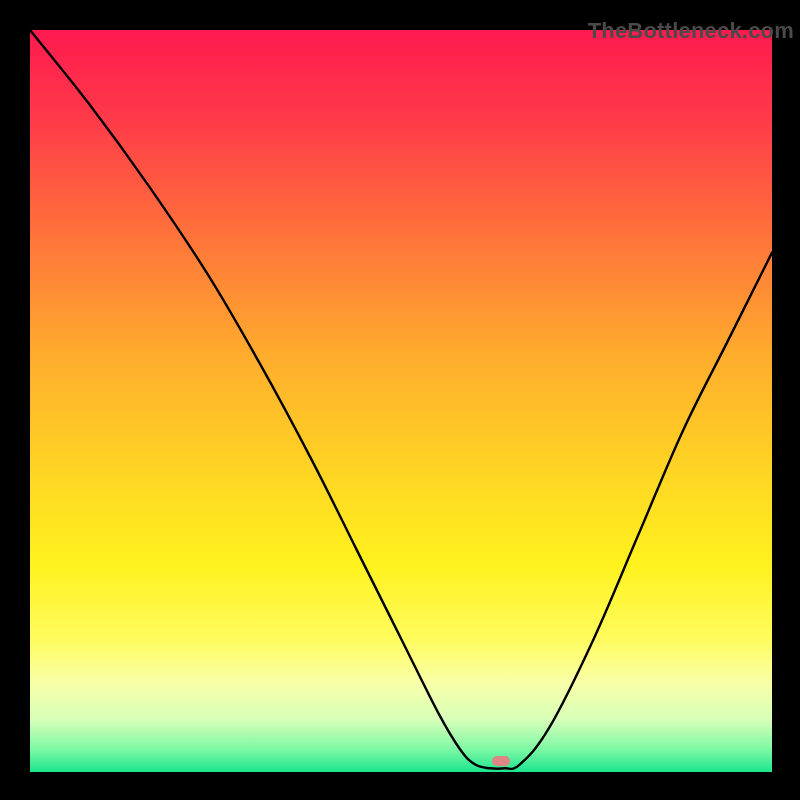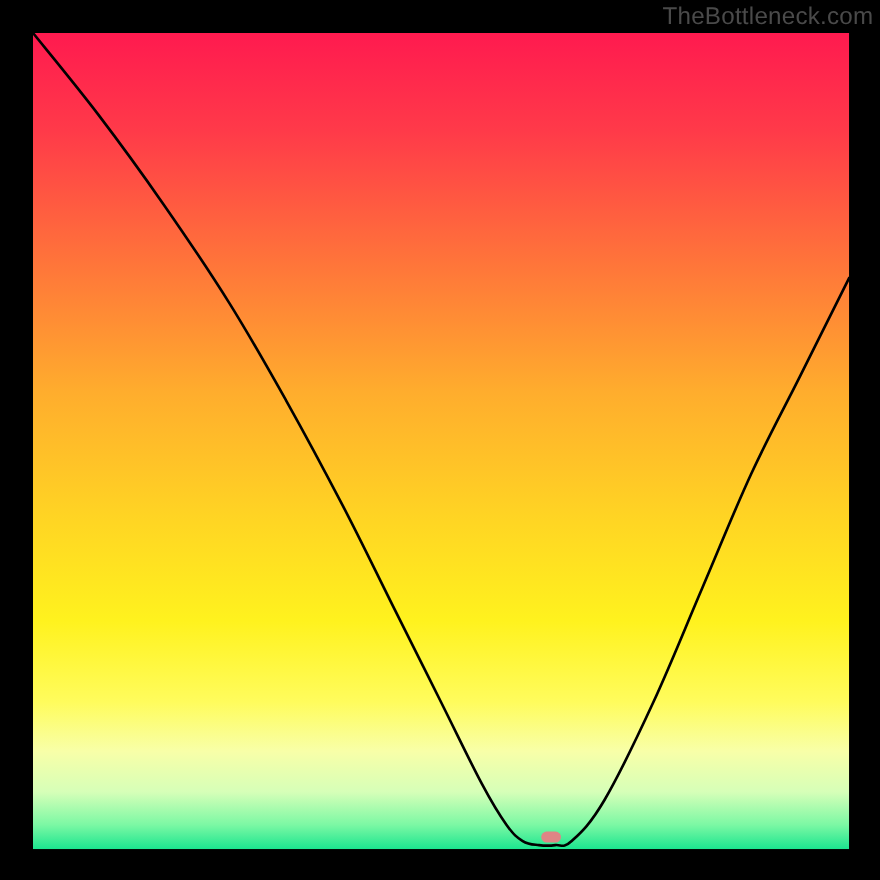--- a/index.html
+++ b/index.html
@@ -11,25 +11,25 @@
     font-family: Arial, Helvetica, sans-serif;
   }
   .root {
     position: relative;
     width: 800px;
     height: 800px;
     background: #000;
   }
   .watermark {
     position: absolute;
-    top: 2px;
+    top: 18px;
     right: 6px;
     color: #4a4a4a;
     font-size: 22px;
-    font-weight: 400;
+    font-weight: 700;
     letter-spacing: 0.2px;
     z-index: 10;
     text-align: center;
   }
   .plot-area {
     position: absolute;
     left: 30px;
     top: 30px;
     width: 742px;
     height: 742px;

